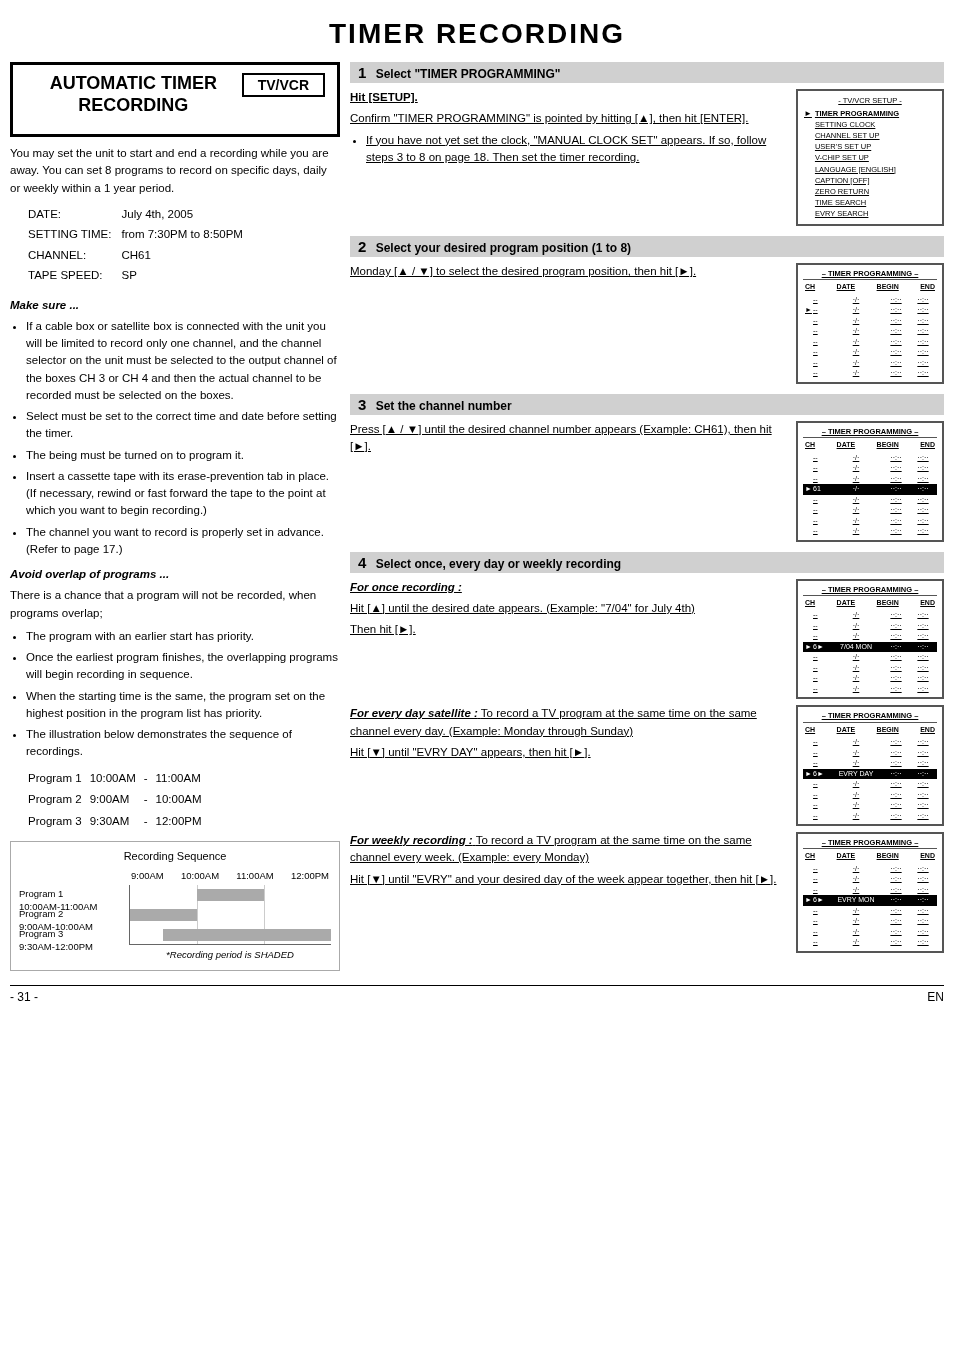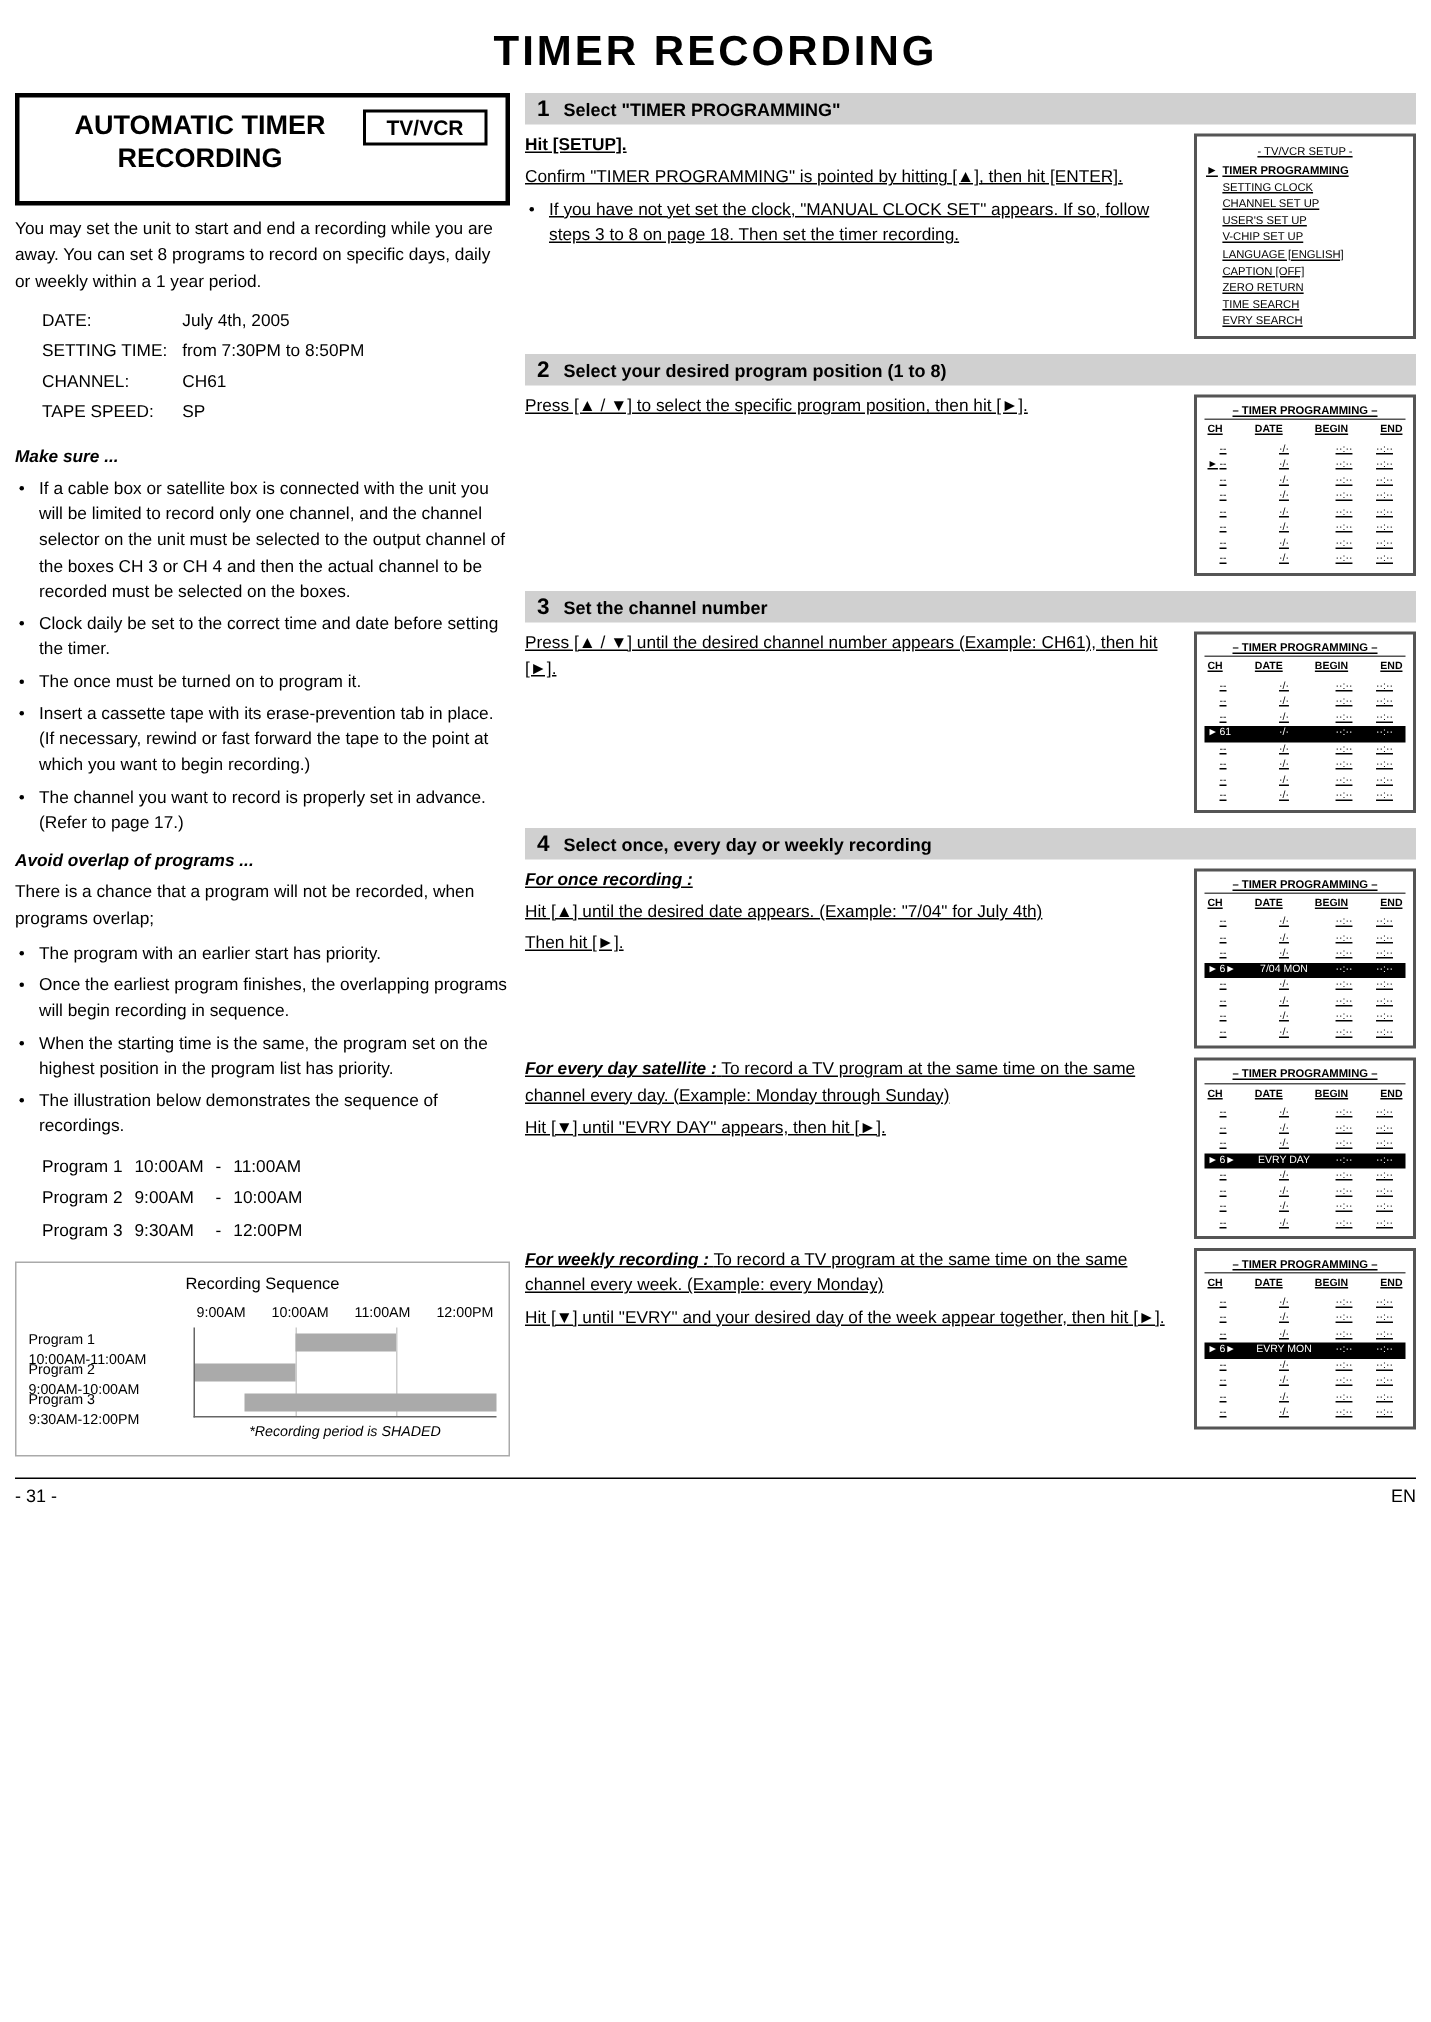--- a/index.html
+++ b/index.html
@@ -324,22 +324,22 @@
         <tr>
           <td>TAPE SPEED:</td>
           <td>SP</td>
         </tr>
       </tbody>
         </table>
 
       <div class="section-heading">Make sure ...</div>
       <ul>
         <li>If a cable box or satellite box is connected with the unit you will be limited to record only one channel, and the channel selector on the unit must be selected to the output channel of the boxes CH 3 or CH 4 and then the actual channel to be recorded must be selected on the boxes.</li>
-        <li>Clock daily be set to the correct time and date before setting the timer.</li>
-        <li>The once must be turned on to program it.</li>
+        <li>Select must be set to the correct time and date before setting the timer.</li>
+        <li>The being must be turned on to program it.</li>
         <li>Insert a cassette tape with its erase-prevention tab in place. (If necessary, rewind or fast forward the tape to the point at which you want to begin recording.)</li>
         <li>The channel you want to record is properly set in advance. (Refer to page 17.)</li>
       </ul>
 
       <div class="section-heading">Avoid overlap of programs ...</div>
       <p>There is a chance that a program will not be recorded, when programs overlap;</p>
       <ul>
         <li>The program with an earlier start has priority.</li>
         <li>Once the earliest program finishes, the overlapping programs will begin recording in sequence.</li>
         <li>When the starting time is the same, the program set on the highest position in the program list has priority.</li>
@@ -469,21 +469,21 @@
       </div>
     </div>
 
     <div class="step-section">
       <div class="step-header">
         <span class="step-num">2</span>
         <span>Select your desired program position (1 to 8)</span>
       </div>
       <div class="step-layout">
         <div class="step-text">
-          <p>Press [▲ / ▼] to select the specific program position, then hit [►].</p>
+          <p>Monday [▲ / ▼] to select the desired program position, then hit [►].</p>
         </div>
         <div class="timer-screen">
           <div class="timer-screen-title">– TIMER PROGRAMMING –</div>
           <div class="timer-screen-header">
             <span>CH</span>
             <span>DATE</span>
             <span>BEGIN</span>
             <span>END</span>
           </div>
           <div id="step2-rows">

